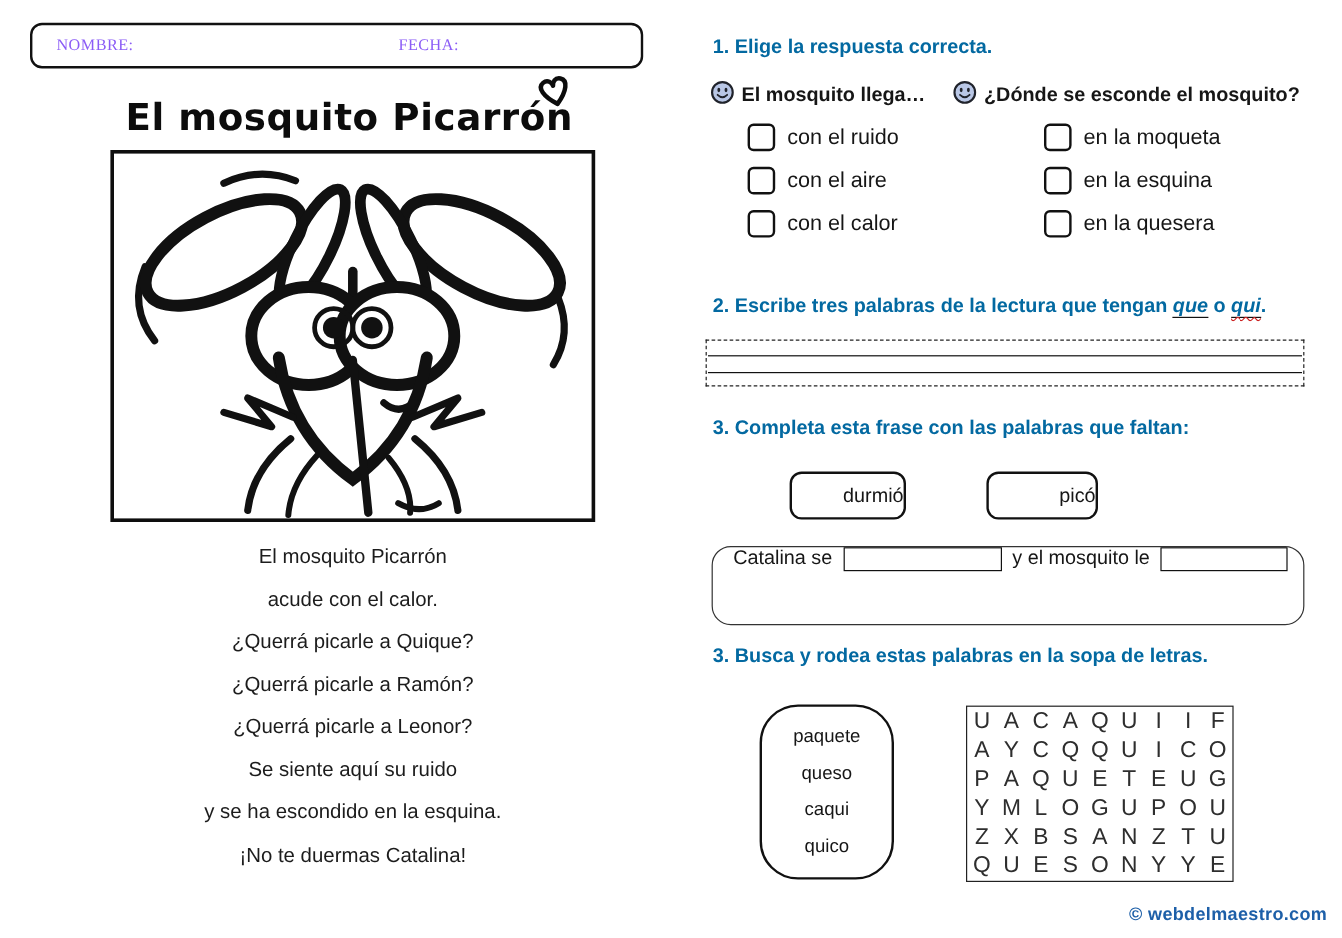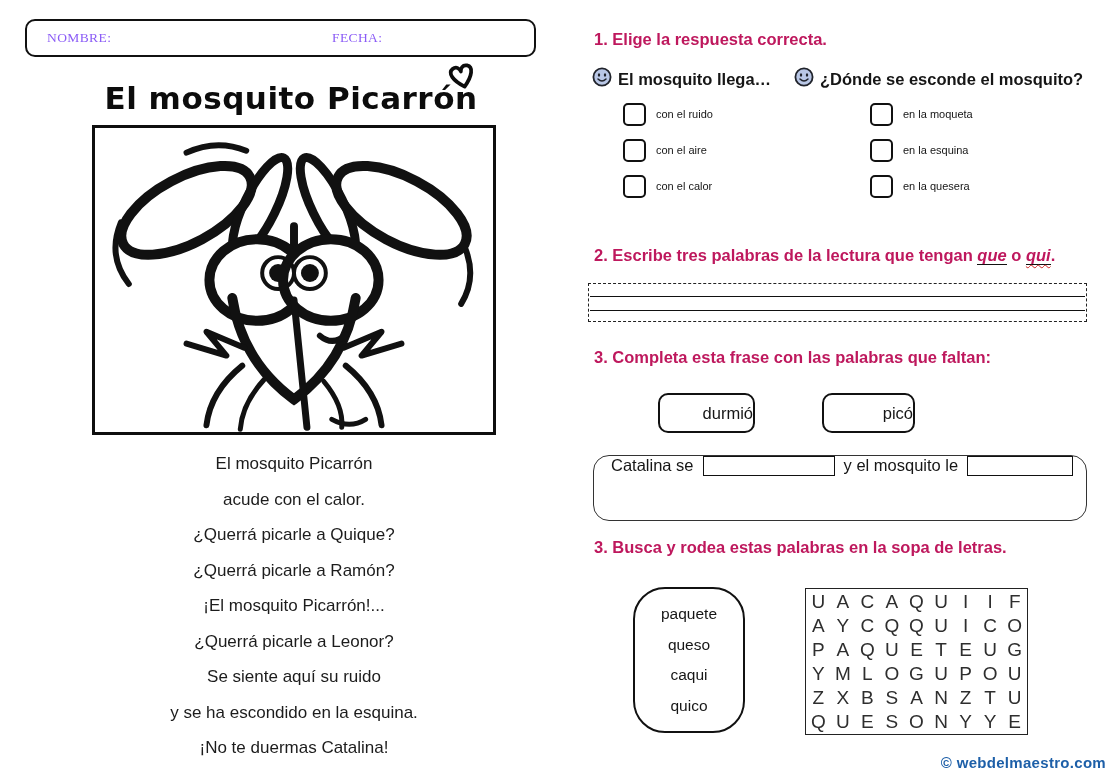--- a/index.html
+++ b/index.html
@@ -23,38 +23,38 @@
   .title-heart{position:absolute;left:446px;top:62px;}
 
   .mosquito-box{position:absolute;left:92px;top:125px;width:404px;height:310px;
                 border:3px solid #0e0e0e;box-sizing:border-box;background:#fff;}
   .mosquito-box svg{width:100%;height:100%;}
 
   .poem{position:absolute;left:92px;top:446px;width:404px;text-align:center;
         font-size:17px;line-height:35.5px;color:#1c1c1c;}
 
   
-  .q-title{position:absolute;font-size:16.5px;font-weight:bold;color:#be185d;white-space:nowrap;}
+  .q-title{position:absolute;font-size:16.5px;font-weight:bold;color:#0369a1;white-space:nowrap;}
   .q1-title{left:594px;top:30px;}
   .q2-title{left:594px;top:246px;}
   .q3a-title{left:594px;top:348px;}
   .q3b-title{left:594px;top:538px;}
 
   .kw{font-weight:bold;font-style:italic;border-bottom:1.7px solid #111;}
   .kw-wavy{text-decoration:underline wavy #cc2222;text-decoration-thickness:1px;text-underline-offset:3px;}
 
   .group-head{position:absolute;top:67px;display:flex;align-items:center;gap:6px;
               font-size:16.5px;font-weight:bold;white-space:nowrap;}
   .group-a{left:592px;}
   .group-b{left:794px;}
 
   .opt-col{position:absolute;top:103px;display:flex;flex-direction:column;gap:14px;}
   .col-a{left:623px;}
   .col-b{left:870px;}
-  .opt{display:flex;align-items:center;gap:10px;height:22px;font-size:11px;}
+  .opt{display:flex;align-items:center;gap:10px;height:22px;font-size:18px;}
   .checkbox{width:19px;height:19px;border:2px solid #111;border-radius:5px;background:#fff;
             box-sizing:content-box;flex:none;}
 
   .writing-guide{position:absolute;left:588px;top:283px;width:499px;height:39px;
                  border:1.6px dashed #222;box-sizing:border-box;}
   .writing-band{position:absolute;left:1px;right:1px;top:12px;height:13px;
                 border-top:1.6px solid #111;border-bottom:1.6px solid #111;}
 
   .chip{position:absolute;top:393px;height:40px;border:2.5px solid #111;border-radius:10px;
         box-sizing:border-box;display:flex;align-items:center;justify-content:flex-end;
@@ -143,21 +143,20 @@
         <path d="M 238 290 q 18 10 34 0" stroke-width="5"></path>
       </g>
     </svg>
   </div>
 
   <div class="poem">
     <div>El mosquito Picarrón</div>
     <div>acude con el calor.</div>
     <div>¿Querrá picarle a Quique?</div>
     <div>¿Querrá picarle a Ramón?</div>
-    <div>¡El mosquito Picarrón!...</div>
     <div>¿Querrá picarle a Leonor?</div>
     <div>Se siente aquí su ruido</div>
     <div>y se ha escondido en la esquina.</div>
     <div>¡No te duermas Catalina!</div>
   </div>
 
   <div class="q-title q1-title">1. Elige la respuesta correcta.</div>
 
   <div class="group-head group-a">
     <span>

